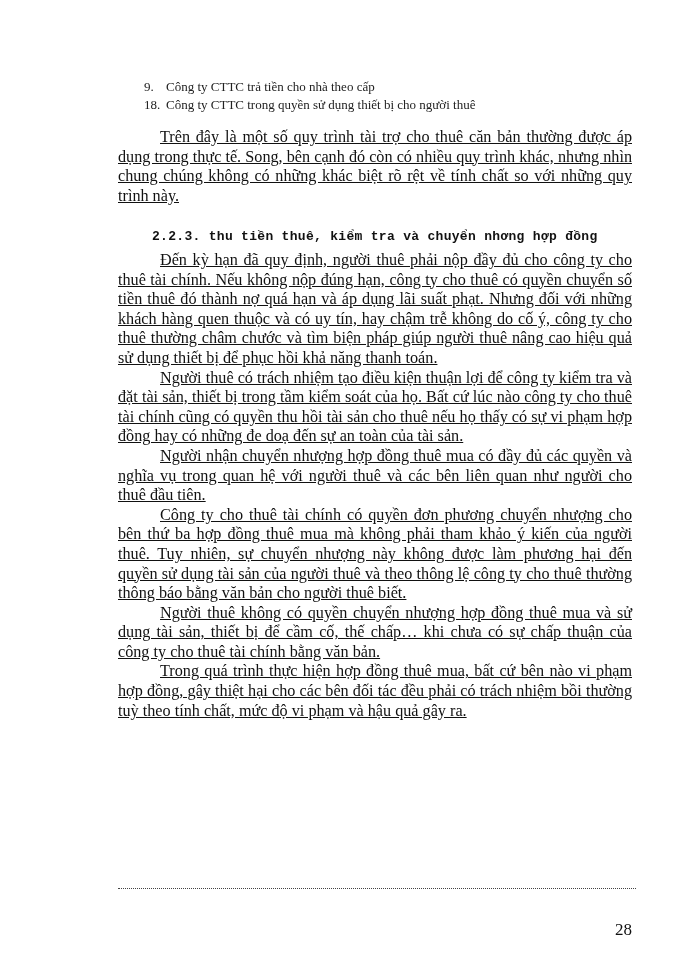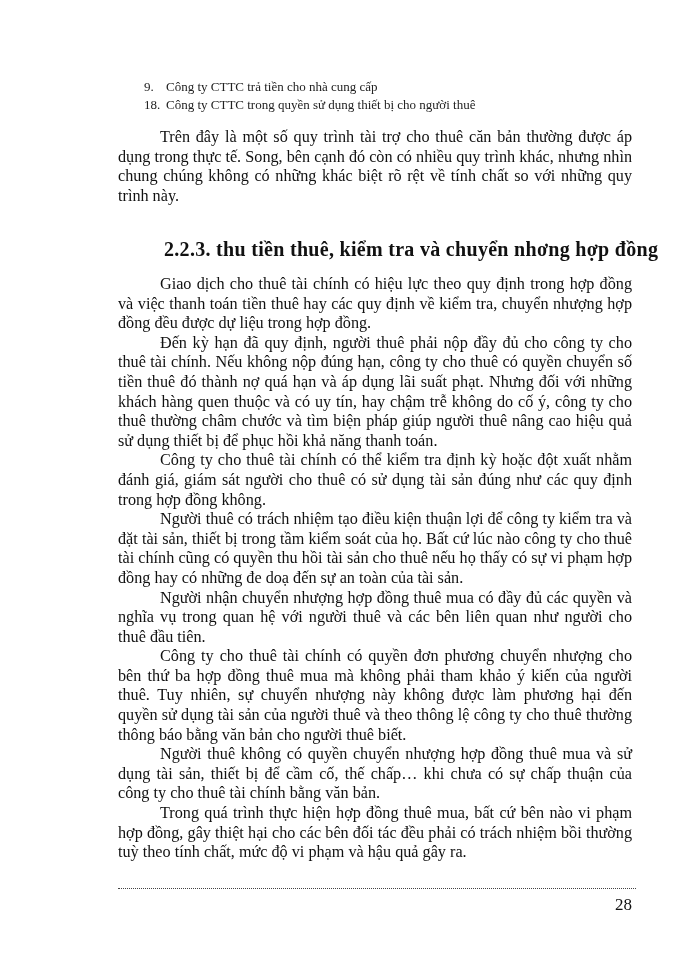--- a/index.html
+++ b/index.html
@@ -1,43 +1,41 @@
 <!DOCTYPE html>
 <html><head>
 <meta charset="utf-8">
 <style>
   html, body { margin:0; padding:0; background:#ffffff; }
   body { width:700px; height:960px; position:relative; overflow:hidden; }
   .page { position:absolute; left:118px; top:0; width:514px; font-family:"Liberation Serif", serif; color:#111; }
   .list { position:absolute; left:144px; top:78px; font-size:13px; line-height:18px; font-family:"Liberation Serif", serif; color:#222; }
   .list div { white-space:nowrap; }
   .num { display:inline-block; width:22px; }
-  .p { font-size:16.2px; line-height:19.6px; text-align:justify; text-indent:42px; margin:0; }
-  .heading { font-family:Liberation Serif, serif; font-weight:bold; font-size:20px; line-height:20px; margin:16px; padding-left:30px; white-space:nowrap; letter-spacing:0.3px; }
+  .p { font-size:16.2px; line-height:19.6px; text-align:justify; text-indent:42px; margin:0;text-decoration:underline; }
+  .heading { font-family:Liberation Mono, monospace; font-weight:bold; font-size:13px; line-height:20px; margin:4px; padding-left:30px; white-space:nowrap; letter-spacing:0.3px; }
   #intro { position:absolute; top:128px; left:0; width:514px; }
   #sec { position:absolute; top:223px; left:0; width:514px; }
   .rule { position:absolute; left:118px; top:888px; width:518px; border-top:1px dotted #444; }
-  .pagenum { position:absolute; left:600px; top:895px; font-family:"Liberation Serif", serif; font-size:17px; width:32px; text-align:right; color:#111; }
+  .pagenum { position:absolute; left:600px; top:920px; font-family:"Liberation Serif", serif; font-size:17px; width:32px; text-align:right; color:#111; }
 </style>
 </head>
 <body>
 
 <div class="list">
-  <div><span class="num">9.</span><span>Công ty CTTC  trả tiền cho nhà  cung cấp</span></div>
+  <div><span class="num">9.</span><span>Công ty CTTC  trả tiền cho nhà  theo cấp</span></div>
   <div><span class="num">18.</span><span>Công ty CTTC  trong quyền  sử dụng  thiết bị cho người thuê</span></div>
 </div>
 
 <div class="page">
   <p id="intro" class="p">Trên đây là một số quy trình tài trợ cho thuê căn bản thường được áp dụng trong thực tế. Song, bên cạnh đó còn có nhiều quy trình khác, nhưng nhìn chung chúng không có những khác biệt rõ rệt về tính chất so với những quy trình này.</p>
 
   <div id="sec">
     <p class="heading">2.2.3. thu tiền thuê, kiểm tra và chuyển nhơng  hợp đồng</p>
-    <p class="p">Giao dịch cho thuê tài chính có hiệu lực theo quy định trong hợp đồng và việc thanh toán tiền thuê hay các quy định về kiểm tra, chuyển nhượng hợp đồng đều được dự liệu trong hợp đồng.</p>
     <p class="p">Đến kỳ hạn đã quy định, người thuê phải nộp đầy đủ cho công ty cho thuê tài chính. Nếu không nộp đúng hạn, công ty cho thuê có quyền chuyển số tiền thuê đó thành nợ quá hạn và áp dụng lãi suất phạt. Nhưng đối với những khách hàng quen thuộc và có uy tín, hay chậm trễ không do cố ý, công ty cho thuê thường châm chước và tìm biện pháp giúp người thuê nâng cao hiệu quả sử dụng thiết bị để phục hồi khả năng thanh toán.</p>
-    <p class="p">Công ty cho thuê tài chính có thể kiểm tra định kỳ hoặc đột xuất nhằm đánh giá, giám sát người cho thuê có sử dụng tài sản đúng như các quy định trong hợp đồng không.</p>
     <p class="p">Người thuê có trách nhiệm tạo điều kiện thuận lợi để công ty kiểm tra và đặt tài sản, thiết bị trong tầm kiểm soát của họ. Bất cứ lúc nào công ty cho thuê tài chính cũng có quyền thu hồi tài sản cho thuê nếu họ thấy có sự vi phạm hợp đồng hay có những đe doạ đến sự an toàn của tài sản.</p>
     <p class="p">Người nhận chuyển nhượng hợp đồng thuê mua có đầy đủ các quyền và nghĩa vụ trong quan hệ với người thuê và các bên liên quan như người cho thuê đầu tiên.</p>
     <p class="p">Công ty cho thuê tài chính có quyền đơn phương chuyển nhượng cho bên thứ ba hợp đồng thuê mua mà không phải tham khảo ý kiến của người thuê. Tuy nhiên, sự chuyển nhượng này không được làm phương hại đến quyền sử dụng tài sản của người thuê và theo thông lệ công ty cho thuê thường thông báo bằng văn bản cho người thuê biết.</p>
     <p class="p">Người thuê không có quyền chuyển nhượng hợp đồng thuê mua và sử dụng tài sản, thiết bị để cầm cố, thế chấp… khi chưa có sự chấp thuận của công ty cho thuê tài chính bằng văn bản.</p>
     <p class="p">Trong quá trình thực hiện hợp đồng thuê mua, bất cứ bên nào vi phạm hợp đồng, gây thiệt hại cho các bên đối tác đều phải có trách nhiệm bồi thường tuỳ theo tính chất, mức độ vi phạm và hậu quả gây ra.</p>
   </div>
 </div>
 
 <div class="rule"></div>
 <div class="pagenum">28</div>

